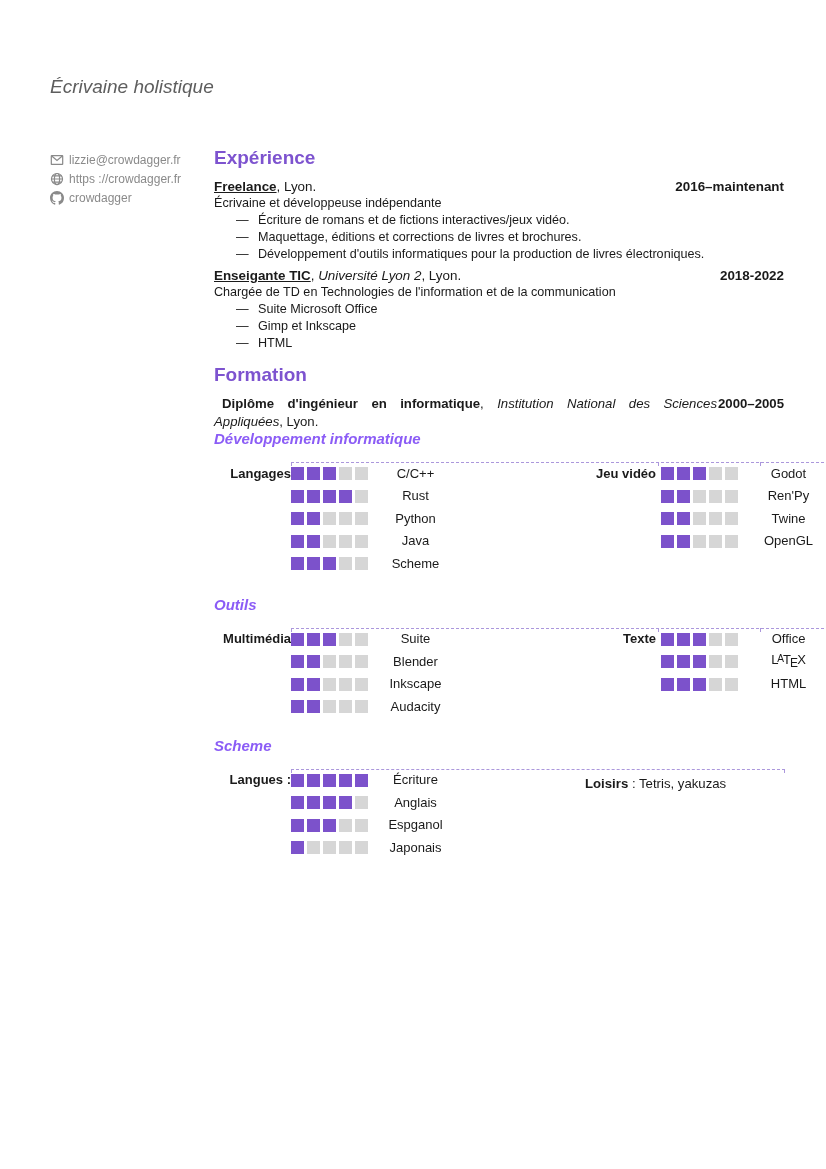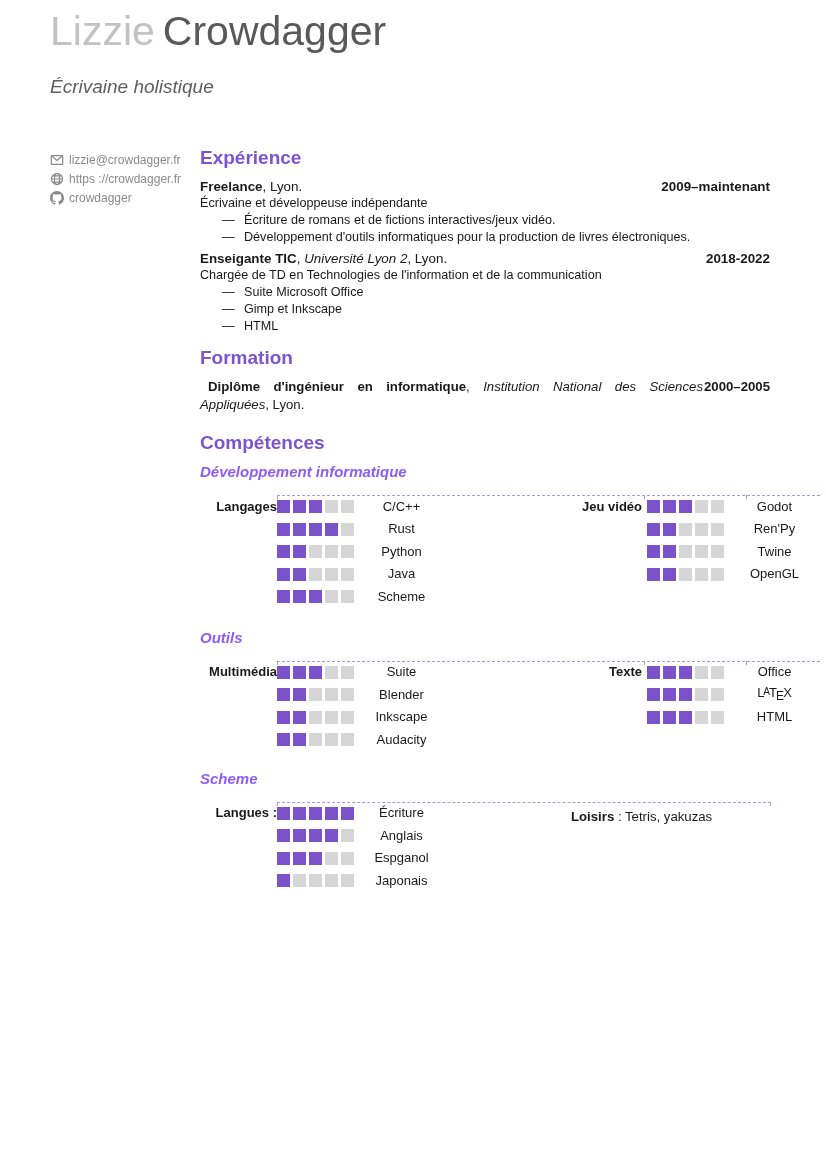--- a/index.html
+++ b/index.html
@@ -19,26 +19,26 @@
   .tagline { position:absolute; left:50px; top:76px; font-size:19px; font-style:italic; color:#5e5e5e; }
 
   
   .contact { position:absolute; left:50px; top:150px; width:150px; font-size:12px; color:#8a8a8a; }
   .contact .row { display:flex; align-items:center; height:19px; white-space:nowrap; }
   .contact .ic { width:14px; height:14px; margin-right:5px; flex:0 0 14px; display:inline-flex; }
   .contact svg { width:14px; height:14px; stroke:#8a8a8a; fill:none; stroke-width:1.4; }
   .contact svg.filled { fill:#8a8a8a; stroke:none; }
 
   
-  .main { position:absolute; left:200px; top:147px; width:570px; }
+  .main { position:absolute; left:214px; top:147px; width:570px; }
   h2.sec { font-size:19px; line-height:22px; font-weight:bold; color:#7d53cf; margin-bottom:9px; }
   h3.subsec { font-size:15px; line-height:18px; font-weight:bold; font-style:italic; color:#8b5cf6; }
 
   .entryhead { display:flex; justify-content:space-between; font-size:13.4px; line-height:17px; }
-  .entryhead .t { font-weight:bold; }
+  .entryhead .t { font-weight:bold;text-decoration:underline; }
   .entryhead .org { font-style:italic; }
   .entryhead .date { font-weight:bold; white-space:nowrap; }
   .role { font-size:12.6px; line-height:17px; }
   ul.bullets { list-style:none; }
   ul.bullets li { position:relative; padding-left:44px; font-size:12.6px; line-height:17px; }
   ul.bullets li::before { content:"\2014"; position:absolute; left:22px; }
 
   .entry2 { margin-top:4px; }
   .sec-formation { margin-top:12px; }
   .formation-p { font-size:13.2px; line-height:17.5px; text-align:justify; }
@@ -69,23 +69,20 @@
   .divers-right .ditem b { font-weight:bold; }
   
   .latex .la { font-size:0.78em; vertical-align:0.22em; margin-left:-0.12em; margin-right:-0.1em; }
   .latex .le { font-size:0.92em; vertical-align:-0.22em; margin-left:-0.08em; margin-right:-0.06em; }
 </style>
 </head>
 <body>
 
 <div class="page">
 
-  <div class="name">
-    <span class="first">Lizzie</span><span class="last">Crowdagger</span>
-  </div>
   <div class="tagline">Écrivaine holistique</div>
 
   <div class="contact">
     <div class="row">
       <span class="ic">
         <svg viewBox="0 0 16 16">
             <rect x="1.5" y="3" width="13" height="10" rx="0.5"></rect>
             <path d="M2 3.5 L8 8.5 L14 3.5"></path>
           </svg>
       </span>
@@ -111,25 +108,26 @@
     </div>
   </div>
 
   <div class="main">
 
     <h2 class="sec">Expérience</h2>
 
     <div>
       <div class="entryhead">
         <span><span class="t">Freelance</span><span></span><span class="org"></span><span>, Lyon.</span></span>
-        <span class="date">2009–maintenant</span>
+        <span class="date">2016–maintenant</span>
       </div>
       <div class="role">Écrivaine et développeuse indépendante</div>
       <ul class="bullets">
         <li>Écriture de romans et de fictions interactives/jeux vidéo.</li>
+        <li>Maquettage, éditions et corrections de livres et brochures.</li>
         <li>Développement d'outils informatiques pour la production de livres électroniques.</li>
       </ul>
     </div>
 
     <div class="entry2">
       <div class="entryhead">
         <span><span class="t">Enseigante TIC</span><span>, </span><span class="org">Université Lyon 2</span><span>, Lyon.</span></span>
         <span class="date">2018-2022</span>
       </div>
       <div class="role">Chargée de TD en Technologies de l'information et de la communication</div>
@@ -139,21 +137,20 @@
         <li>HTML</li>
       </ul>
     </div>
 
     <h2 class="sec sec-formation">Formation</h2>
 
     <p class="formation-p">
       <span class="date">2000–2005</span><span class="t">Diplôme d'ingénieur en informatique</span><span>, </span><span class="org">Institution National des Sciences Appliquées</span><span>, Lyon.</span>
     </p>
 
-    <h2 class="sec sec-competences">Compétences</h2>
 
     <div id="competences-body">
         <div class="subsection">
           <h3 class="subsec">Développement informatique</h3>
           <div class="skilltable">
             <div class="rule rule-full">
               <span class="tick" style="left: 0px;"></span>
               <span class="tick" style="left: 367px;"></span>
               <span class="tick" style="left: 469px;"></span>
             </div>

